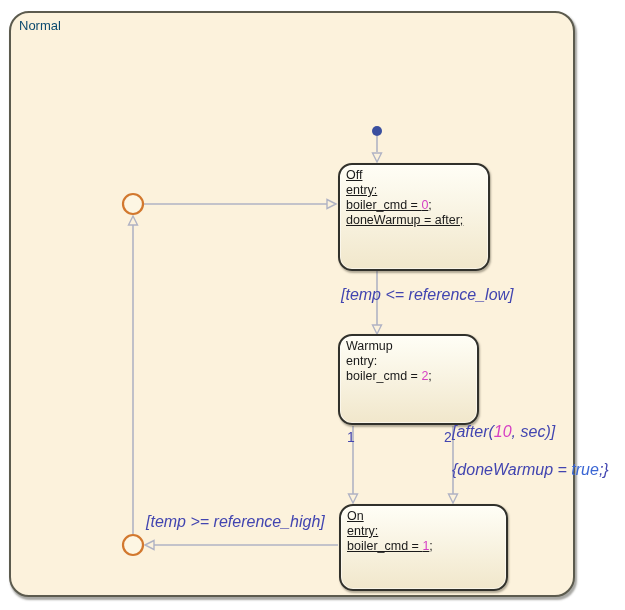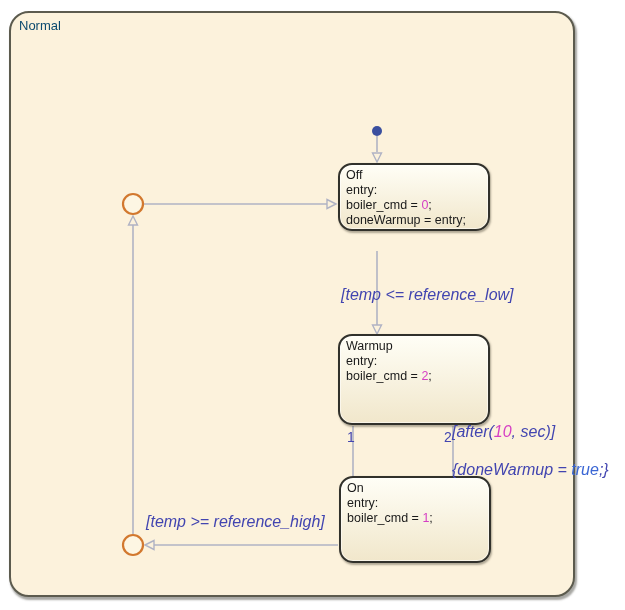--- a/index.html
+++ b/index.html
@@ -44,23 +44,23 @@
   .state{
     position:absolute;box-sizing:border-box;
     background:linear-gradient(to bottom,var(--state-fill-top),var(--state-fill-bottom));
     border:2px solid var(--state-border);
     border-radius:14px;
     box-shadow:1px 1.5px 2px rgba(60,55,40,.4), inset 0 0 0 1px rgba(255,255,255,.55);
     color:var(--state-text);
     font-size:12.5px;line-height:15px;
     padding:3px 6px;
   }
-  #state-off{left:338px;top:163px;width:152px;height:68px;}
-  #state-warmup{left:338px;top:334px;width:152px;height:91px;}
-  #state-on{left:339px;top:476px;width:152px;height:87px;}
+  #state-off{left:338px;top:163px;width:152px;height:108px;text-decoration:underline;}
+  #state-warmup{left:338px;top:334px;width:141px;height:91px;}
+  #state-on{left:339px;top:504px;width:169px;height:87px;text-decoration:underline;}
   .t-label{
     position:absolute;color:var(--transition-label);
     font-size:16px;line-height:16px;white-space:nowrap;font-style:italic;
   }
   .t-order{
     position:absolute;color:var(--transition-label);
     font-size:14px;line-height:15px;
   }
   .lit{color:var(--literal-magenta);}
   .kw{color:var(--keyword-blue);}
@@ -112,21 +112,21 @@
       <polygon class="arrow" points="336,204 327,199.5 327,208.5"></polygon>
     </g>
     <circle class="junction" cx="133" cy="204" r="10"></circle>
     <circle class="junction" cx="133" cy="545" r="10"></circle>
   </svg>
 
   <div class="state" id="state-off">
     <div>Off</div>
     <div>entry:</div>
     <div><span>boiler_cmd = </span><span class="lit">0</span><span>;</span></div>
-    <div>doneWarmup = entry;</div>
+    <div>doneWarmup = after;</div>
   </div>
 
   <div class="state" id="state-warmup">
     <div>Warmup</div>
     <div>entry:</div>
     <div><span>boiler_cmd = </span><span class="lit">2</span><span>;</span></div>
   </div>
 
   <div class="state" id="state-on">
     <div>On</div>

